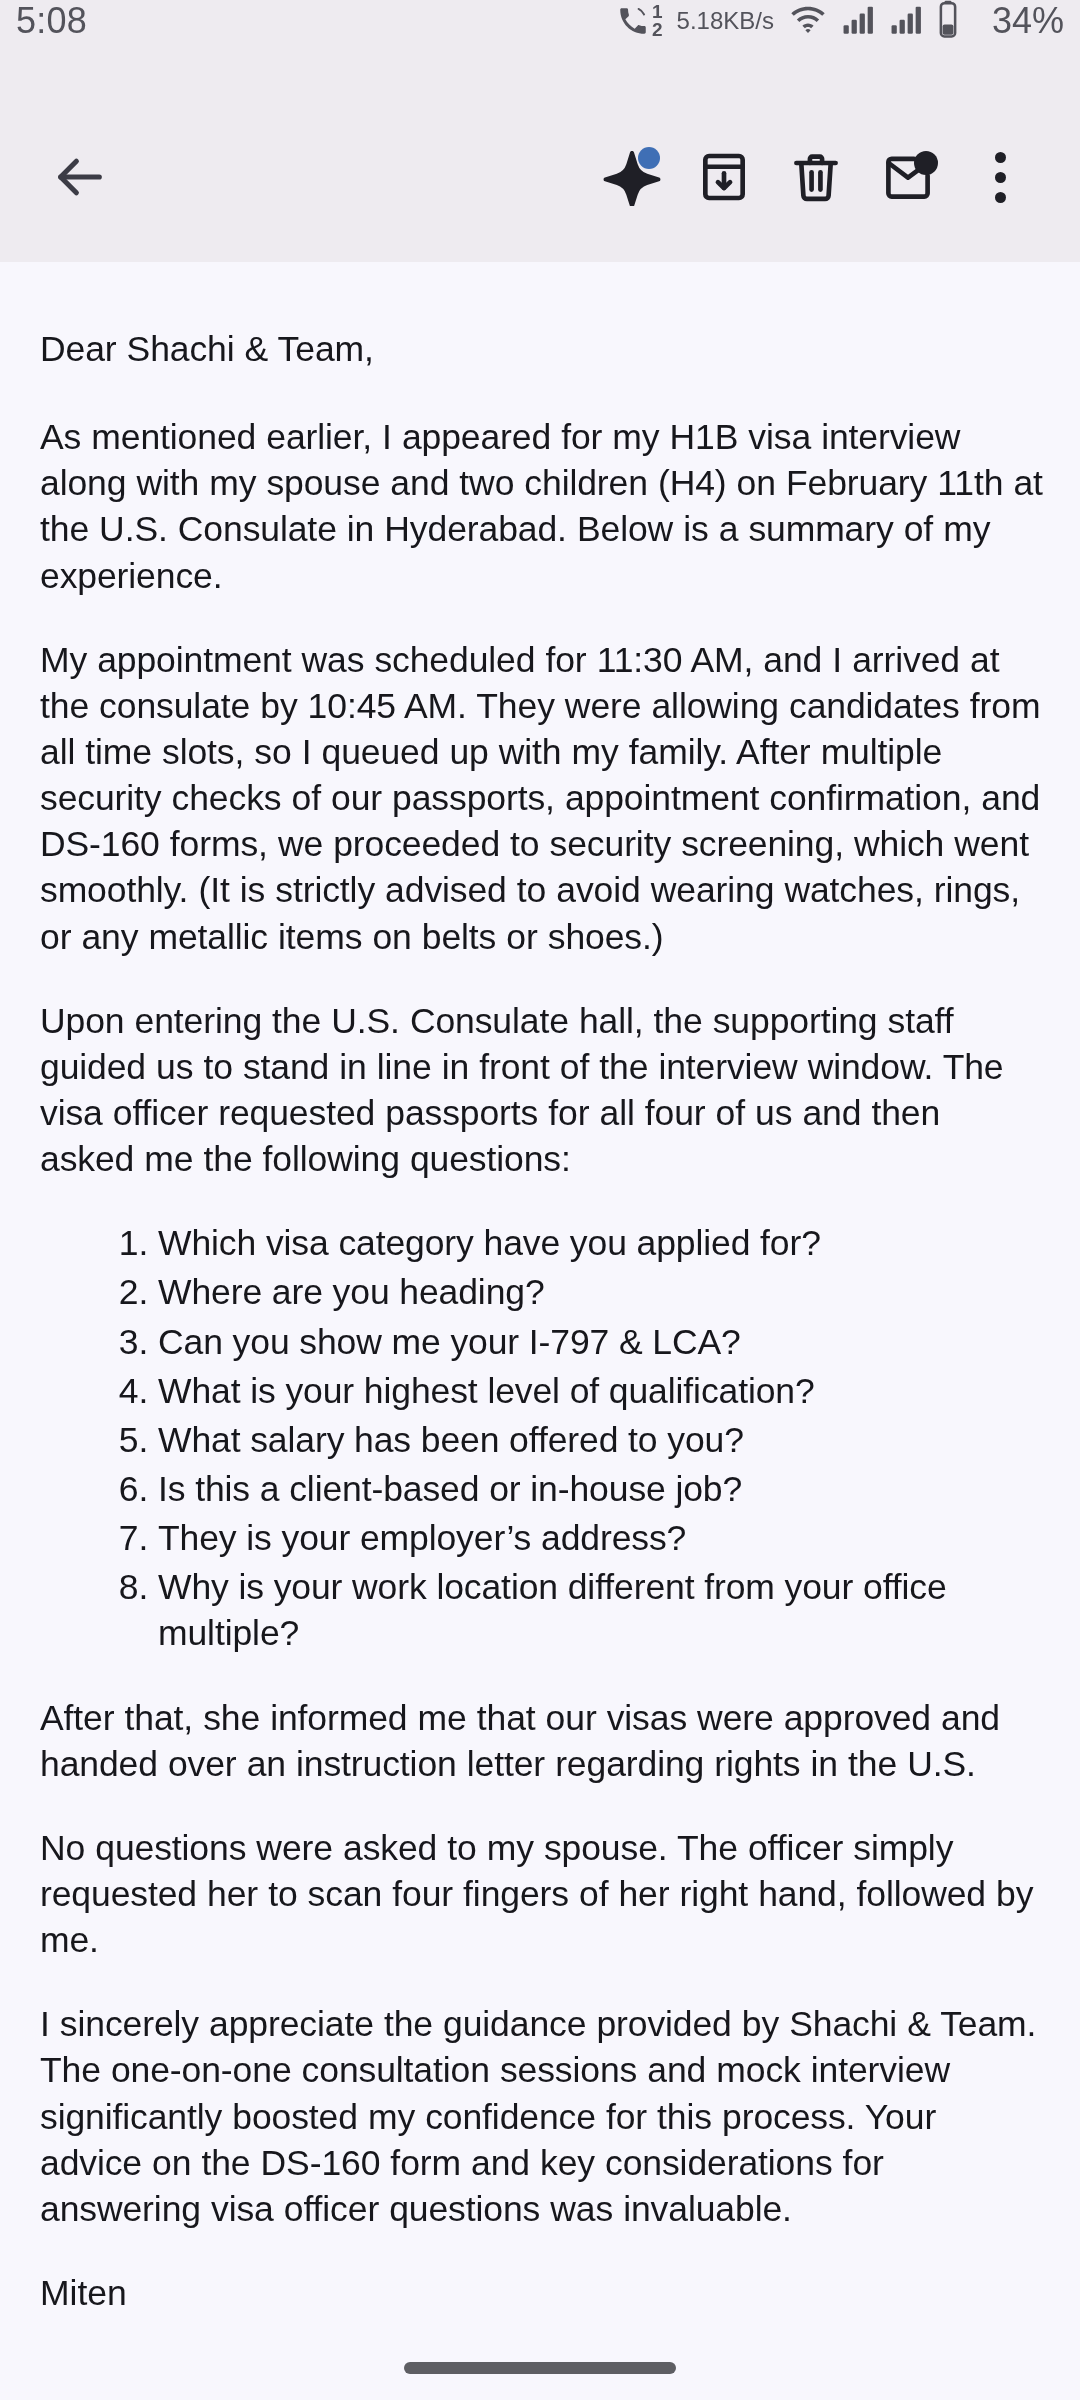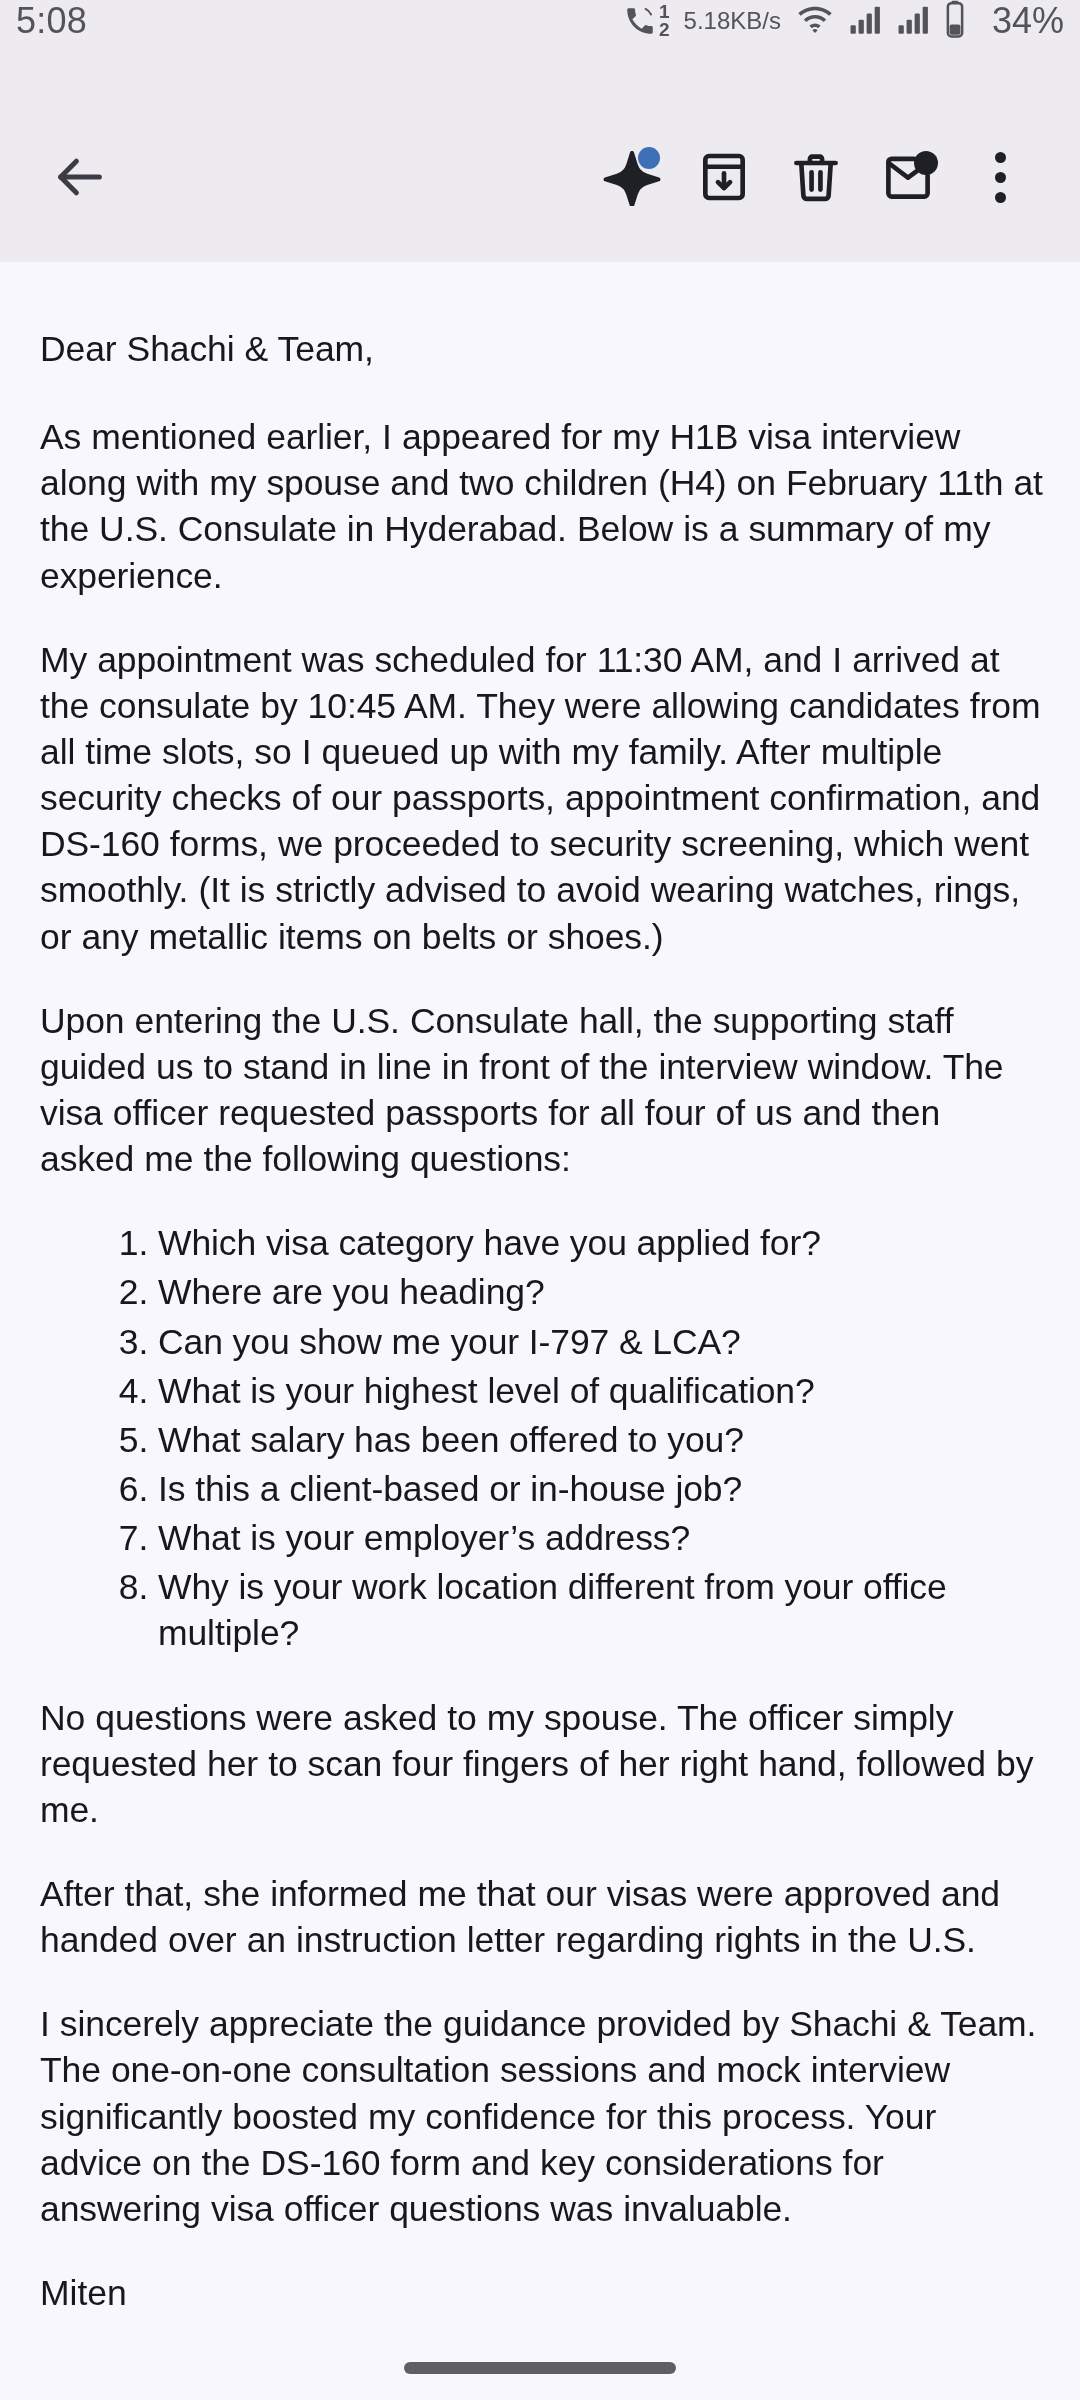--- a/index.html
+++ b/index.html
@@ -22,21 +22,21 @@
   .status-right { margin-left:auto; display:flex; align-items:center; gap:14px; }
   .sig-call { display:flex; align-items:center; gap:2px; }
   .sig-call .nums {
     display:flex; flex-direction:column; justify-content:center;
     font-size:19px; line-height:.95; color:#53535b; font-weight:600;
   }
   .netspeed {
     display:flex; flex-direction:row; align-items:center;
     font-size:24px; line-height:1.02; color:#53535b;
   }
-  .batt-pct { font-size:36px; color:#53535b; margin-left:13px; }
+  .batt-pct { font-size:36px; color:#53535b; margin-left:20px; }
   .icn { display:inline-block; }
 
   
   .toolbar {
     height:170px;
     background:#eeebf0;
     display:flex; align-items:center;
     padding:0 34px;
   }
   .tb-btn {
@@ -219,26 +219,26 @@
   <div class="para">My appointment was scheduled for 11:30 AM, and I arrived at the consulate by 10:45 AM. They were allowing candidates from all time slots, so I queued up with my family. After multiple security checks of our passports, appointment confirmation, and DS-160 forms, we proceeded to security screening, which went smoothly. (It is strictly advised to avoid wearing watches, rings, or any metallic items on belts or shoes.)</div>
   <div class="para">Upon entering the U.S. Consulate hall, the supporting staff guided us to stand in line in front of the interview window. The visa officer requested passports for all four of us and then asked me the following questions:</div>
 
   <ol class="qlist">
     <li>Which visa category have you applied for?</li>
     <li>Where are you heading?</li>
     <li>Can you show me your I-797 &amp; LCA?</li>
     <li>What is your highest level of qualification?</li>
     <li>What salary has been offered to you?</li>
     <li>Is this a client-based or in-house job?</li>
-    <li>What is your employer’s address?</li>
+    <li>They is your employer’s address?</li>
     <li>Why is your work location different from your office multiple?</li>
   </ol>
 
+  <div class="para">After that, she informed me that our visas were approved and handed over an instruction letter regarding rights in the U.S.</div>
   <div class="para">No questions were asked to my spouse. The officer simply requested her to scan four fingers of her right hand, followed by me.</div>
-  <div class="para">After that, she informed me that our visas were approved and handed over an instruction letter regarding rights in the U.S.</div>
   <div class="para">I sincerely appreciate the guidance provided by Shachi &amp; Team. The one-on-one consultation sessions and mock interview significantly boosted my confidence for this process. Your advice on the DS-160 form and key considerations for answering visa officer questions was invaluable.</div>
 
   <div class="sign-name">Miten</div>
 </div>
 
 <div class="navbar-wrap">
   <div class="gesture-pill"></div>
 </div>
 
 </body></html>

